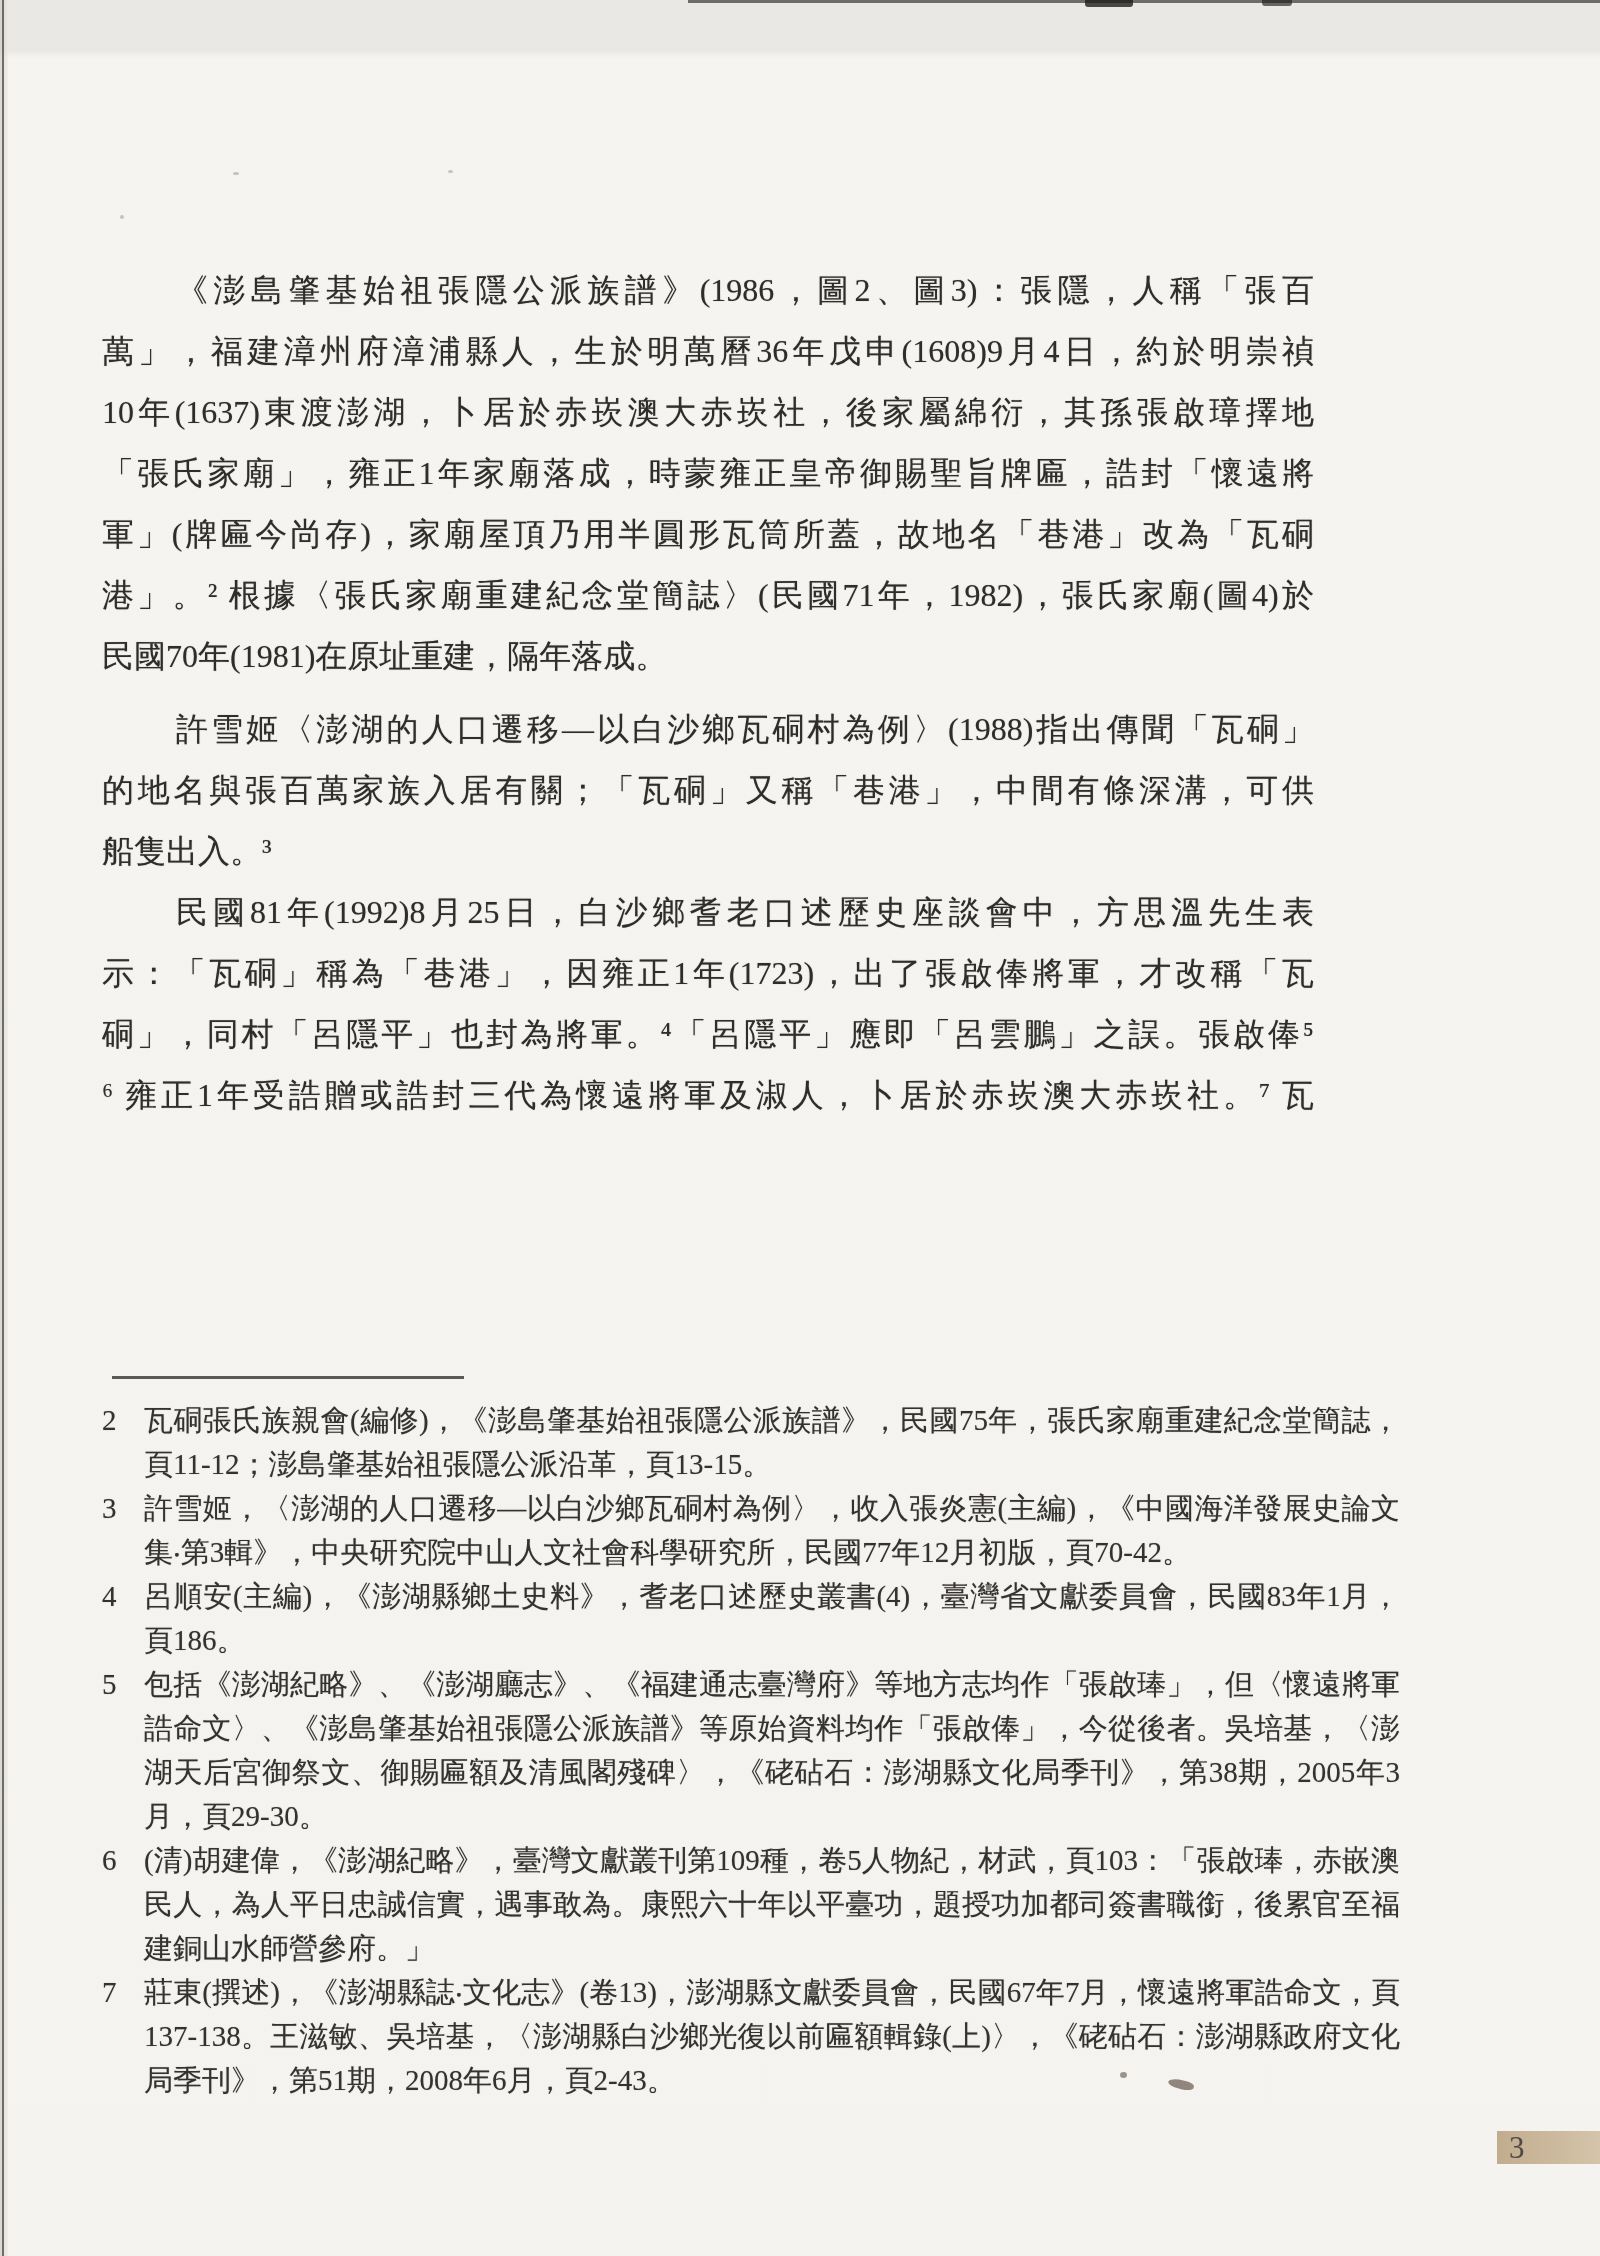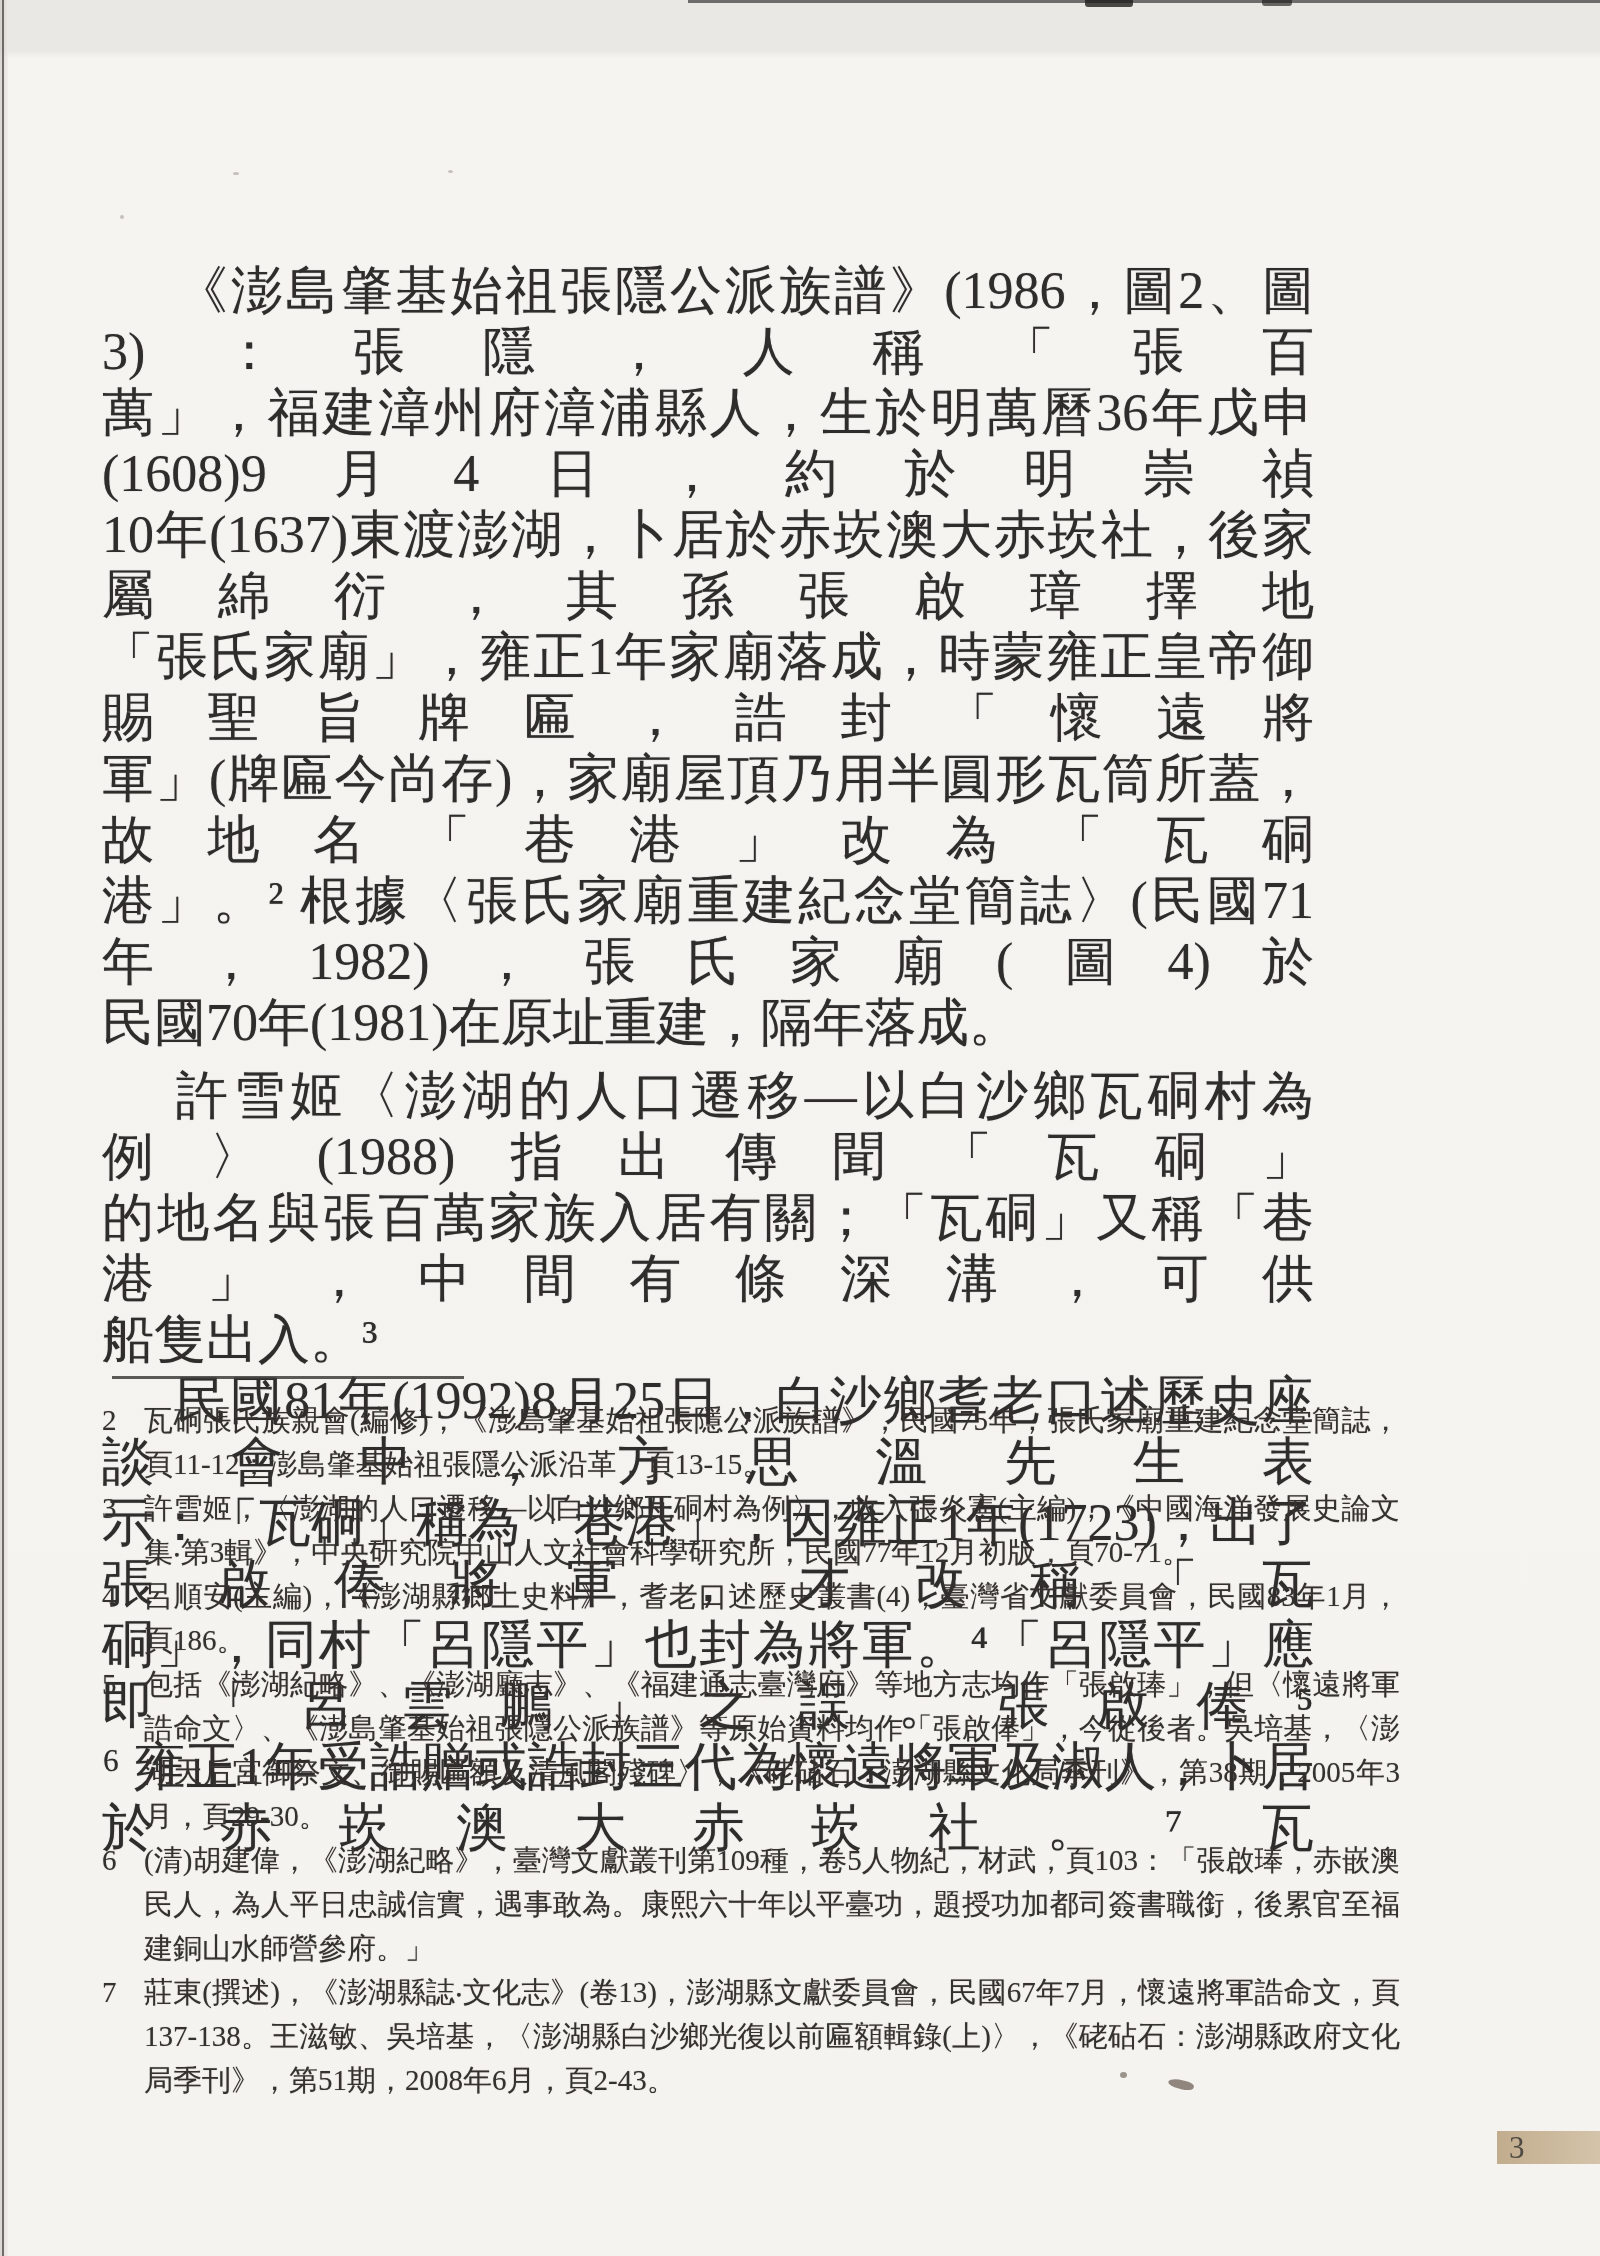--- a/index.html
+++ b/index.html
@@ -26,21 +26,21 @@
   .speck.s1{left:233px;top:172px;width:6px;height:3px;}
   .speck.s2{left:120px;top:215px;width:4px;height:4px;}
   .speck.s3{left:448px;top:170px;width:5px;height:3px;}
   .squiggle{position:absolute;left:1168px;top:2080px;width:26px;height:9px;
     background:#6e6158;border-radius:60% 40% 50% 50%;transform:rotate(14deg);opacity:.75;}
   .dot-squiggle{position:absolute;left:1120px;top:2072px;width:7px;height:6px;
     background:#5d5349;border-radius:50%;opacity:.6;}
 
   
   .body-text{position:absolute;left:102px;top:260px;width:1212px;
-    color:#2f2d2b;font-size:52px;line-height:61px;
+    color:#2f2d2b;font-size:32px;line-height:61px;
     text-shadow:0 0 1px rgba(46,44,42,.45);}
   .para{margin:0;padding:0;}
   .para.p2{margin-top:12px;}
   .para.p3{}
   .line{text-align:justify;text-align-last:justify;}
   .line.lastline{text-align-last:left;}
   .line.firstline{text-indent:74px;}
   sup,.line{font-kerning:none;}
 
   
@@ -99,21 +99,21 @@
 
   <div class="fn-separator"></div>
 
   <section class="footnotes">
     <div class="footnote">
       <span class="fn-num">2</span>
       <span class="fn-text">瓦硐張氏族親會(編修)，《澎島肇基始祖張隱公派族譜》，民國75年，張氏家廟重建紀念堂簡誌，頁11-12；澎島肇基始祖張隱公派沿革，頁13-15。</span>
     </div>
     <div class="footnote">
       <span class="fn-num">3</span>
-      <span class="fn-text">許雪姬，〈澎湖的人口遷移—以白沙鄉瓦硐村為例〉，收入張炎憲(主編)，《中國海洋發展史論文集‧第3輯》，中央研究院中山人文社會科學研究所，民國77年12月初版，頁70-71。</span>
+      <span class="fn-text">許雪姬，〈澎湖的人口遷移—以白沙鄉瓦硐村為例〉，收入張炎憲(主編)，《中國海洋發展史論文集‧第3輯》，中央研究院中山人文社會科學研究所，民國77年12月初版，頁70-42。</span>
     </div>
     <div class="footnote">
       <span class="fn-num">4</span>
       <span class="fn-text">呂順安(主編)，《澎湖縣鄉土史料》，耆老口述歷史叢書(4)，臺灣省文獻委員會，民國83年1月，頁186。</span>
     </div>
     <div class="footnote">
       <span class="fn-num">5</span>
       <span class="fn-text">包括《澎湖紀略》、《澎湖廳志》、《福建通志臺灣府》等地方志均作「張啟琫」，但〈懷遠將軍誥命文〉、《澎島肇基始祖張隱公派族譜》等原始資料均作「張啟俸」，今從後者。吳培基，〈澎湖天后宮御祭文、御賜匾額及清風閣殘碑〉，《硓砧石：澎湖縣文化局季刊》，第38期，2005年3月，頁29-30。</span>
     </div>
     <div class="footnote">

